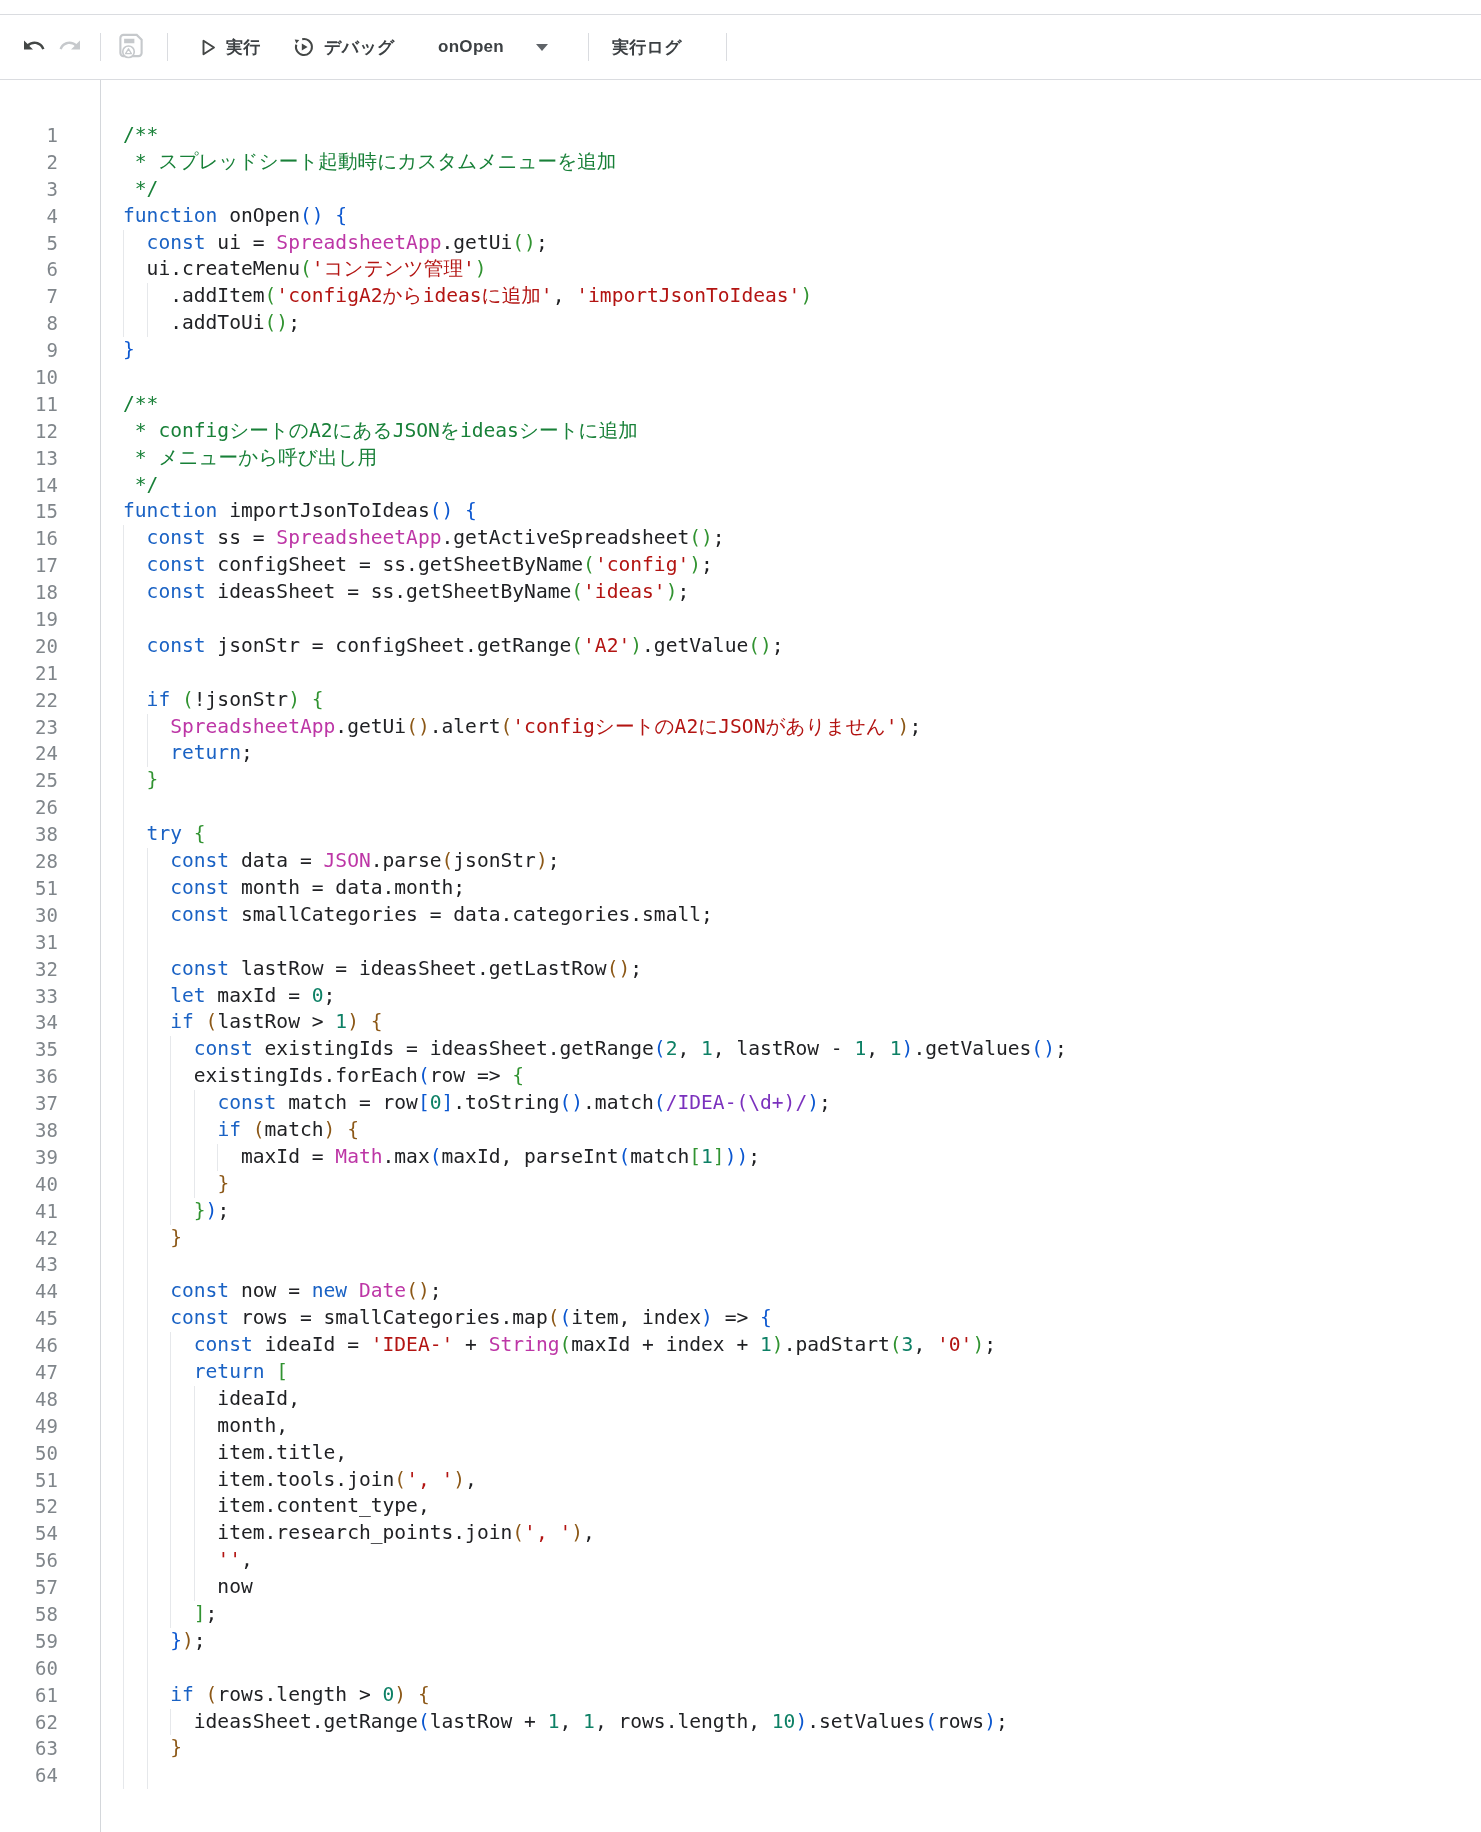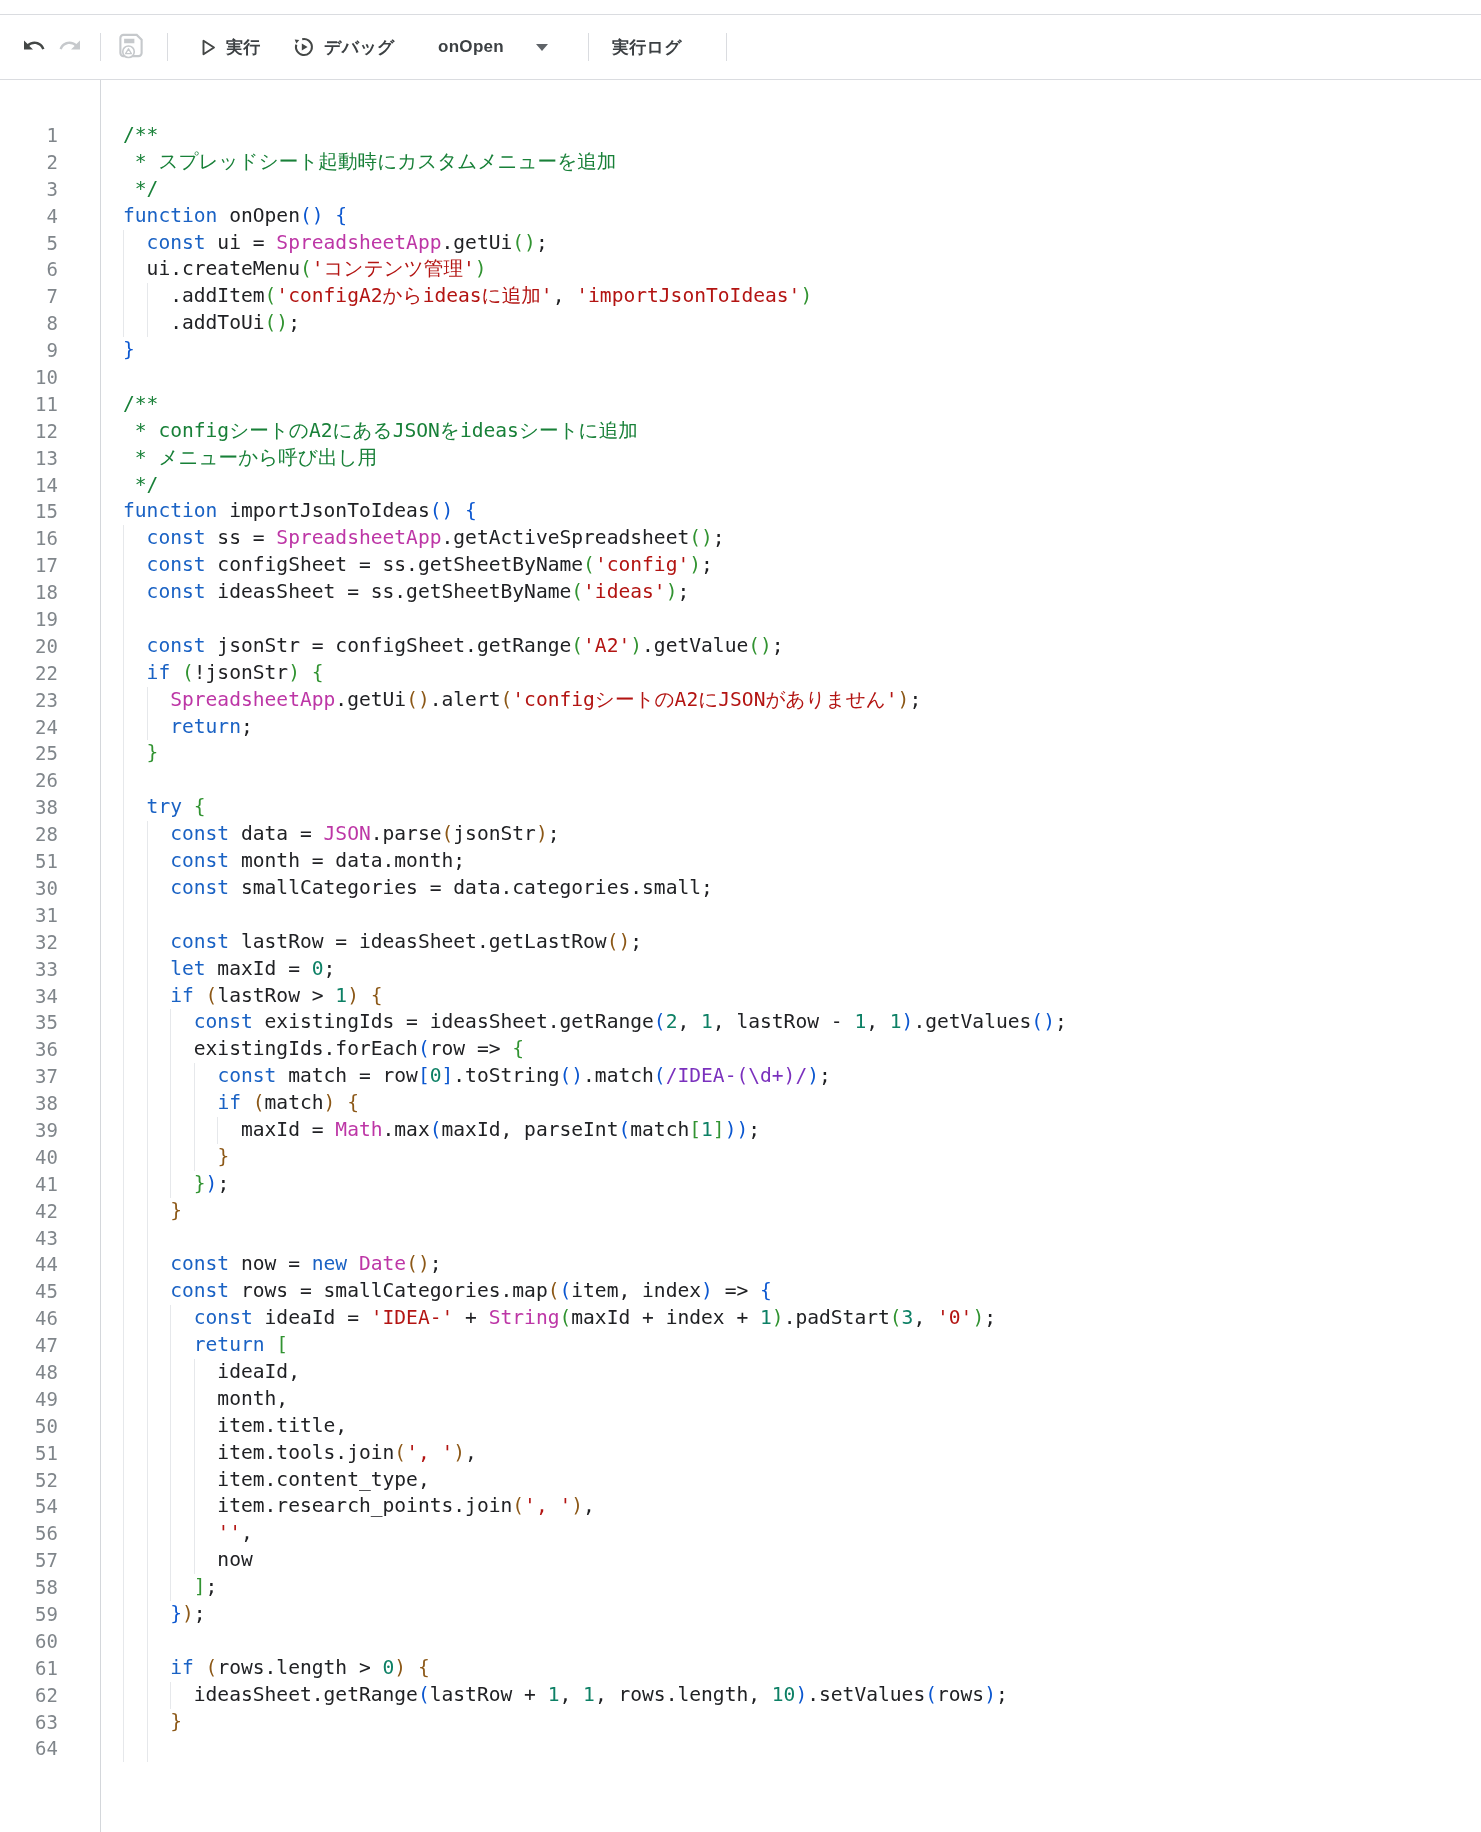--- a/index.html
+++ b/index.html
@@ -101,20 +101,21 @@
       <div class="line"><span class="ln">11</span><span class="code"><span class="t-com">/**</span></span></div>
       <div class="line"><span class="ln">12</span><span class="code"><span class="t-com"> * configシートのA2にあるJSONをideasシートに追加</span></span></div>
       <div class="line"><span class="ln">13</span><span class="code"><span class="t-com"> * メニューから呼び出し用</span></span></div>
       <div class="line"><span class="ln">14</span><span class="code"><span class="t-com"> */</span></span></div>
       <div class="line"><span class="ln">15</span><span class="code"><span class="t-kw">function</span><span class="t-pl"> importJsonToIdeas</span><span class="t-bb">()</span><span class="t-pl"> </span><span class="t-bb">{</span></span></div>
       <div class="line"><span class="ln">16</span><span class="guide" style="left: 123px;"></span><span class="code"><span class="t-pl">  </span><span class="t-kw">const</span><span class="t-pl"> ss = </span><span class="t-bi">SpreadsheetApp</span><span class="t-pl">.getActiveSpreadsheet</span><span class="t-bg">()</span><span class="t-pl">;</span></span></div>
       <div class="line"><span class="ln">17</span><span class="guide" style="left: 123px;"></span><span class="code"><span class="t-pl">  </span><span class="t-kw">const</span><span class="t-pl"> configSheet = ss.getSheetByName</span><span class="t-bg">(</span><span class="t-str">'config'</span><span class="t-bg">)</span><span class="t-pl">;</span></span></div>
       <div class="line"><span class="ln">18</span><span class="guide" style="left: 123px;"></span><span class="code"><span class="t-pl">  </span><span class="t-kw">const</span><span class="t-pl"> ideasSheet = ss.getSheetByName</span><span class="t-bg">(</span><span class="t-str">'ideas'</span><span class="t-bg">)</span><span class="t-pl">;</span></span></div>
       <div class="line"><span class="ln">19</span><span class="guide" style="left: 123px;"></span><span class="code"></span></div>
       <div class="line"><span class="ln">20</span><span class="guide" style="left: 123px;"></span><span class="code"><span class="t-pl">  </span><span class="t-kw">const</span><span class="t-pl"> jsonStr = configSheet.getRange</span><span class="t-bg">(</span><span class="t-str">'A2'</span><span class="t-bg">)</span><span class="t-pl">.getValue</span><span class="t-bg">()</span><span class="t-pl">;</span></span></div>
+      <div class="line"><span class="ln">21</span><span class="guide" style="left: 123px;"></span><span class="code"></span></div>
       <div class="line"><span class="ln">22</span><span class="guide" style="left: 123px;"></span><span class="code"><span class="t-pl">  </span><span class="t-kw">if</span><span class="t-pl"> </span><span class="t-bg">(</span><span class="t-pl">!jsonStr</span><span class="t-bg">)</span><span class="t-pl"> </span><span class="t-bg">{</span></span></div>
       <div class="line"><span class="ln">23</span><span class="guide" style="left: 123px;"></span><span class="guide" style="left: 146.52px;"></span><span class="code"><span class="t-pl">    </span><span class="t-bi">SpreadsheetApp</span><span class="t-pl">.getUi</span><span class="t-bo">()</span><span class="t-pl">.alert</span><span class="t-bo">(</span><span class="t-str">'configシートのA2にJSONがありません'</span><span class="t-bo">)</span><span class="t-pl">;</span></span></div>
       <div class="line"><span class="ln">24</span><span class="guide" style="left: 123px;"></span><span class="guide" style="left: 146.52px;"></span><span class="code"><span class="t-pl">    </span><span class="t-kw">return</span><span class="t-pl">;</span></span></div>
       <div class="line"><span class="ln">25</span><span class="guide" style="left: 123px;"></span><span class="code"><span class="t-pl">  </span><span class="t-bg">}</span></span></div>
       <div class="line"><span class="ln">26</span><span class="guide" style="left: 123px;"></span><span class="code"></span></div>
       <div class="line"><span class="ln">38</span><span class="guide" style="left: 123px;"></span><span class="code"><span class="t-pl">  </span><span class="t-kw">try</span><span class="t-pl"> </span><span class="t-bg">{</span></span></div>
       <div class="line"><span class="ln">28</span><span class="guide" style="left: 123px;"></span><span class="guide" style="left: 146.52px;"></span><span class="code"><span class="t-pl">    </span><span class="t-kw">const</span><span class="t-pl"> data = </span><span class="t-bi">JSON</span><span class="t-pl">.parse</span><span class="t-bo">(</span><span class="t-pl">jsonStr</span><span class="t-bo">)</span><span class="t-pl">;</span></span></div>
       <div class="line"><span class="ln">51</span><span class="guide" style="left: 123px;"></span><span class="guide" style="left: 146.52px;"></span><span class="code"><span class="t-pl">    </span><span class="t-kw">const</span><span class="t-pl"> month = data.month;</span></span></div>
       <div class="line"><span class="ln">30</span><span class="guide" style="left: 123px;"></span><span class="guide" style="left: 146.52px;"></span><span class="code"><span class="t-pl">    </span><span class="t-kw">const</span><span class="t-pl"> smallCategories = data.categories.small;</span></span></div>
       <div class="line"><span class="ln">31</span><span class="guide" style="left: 123px;"></span><span class="guide" style="left: 146.52px;"></span><span class="code"></span></div>

